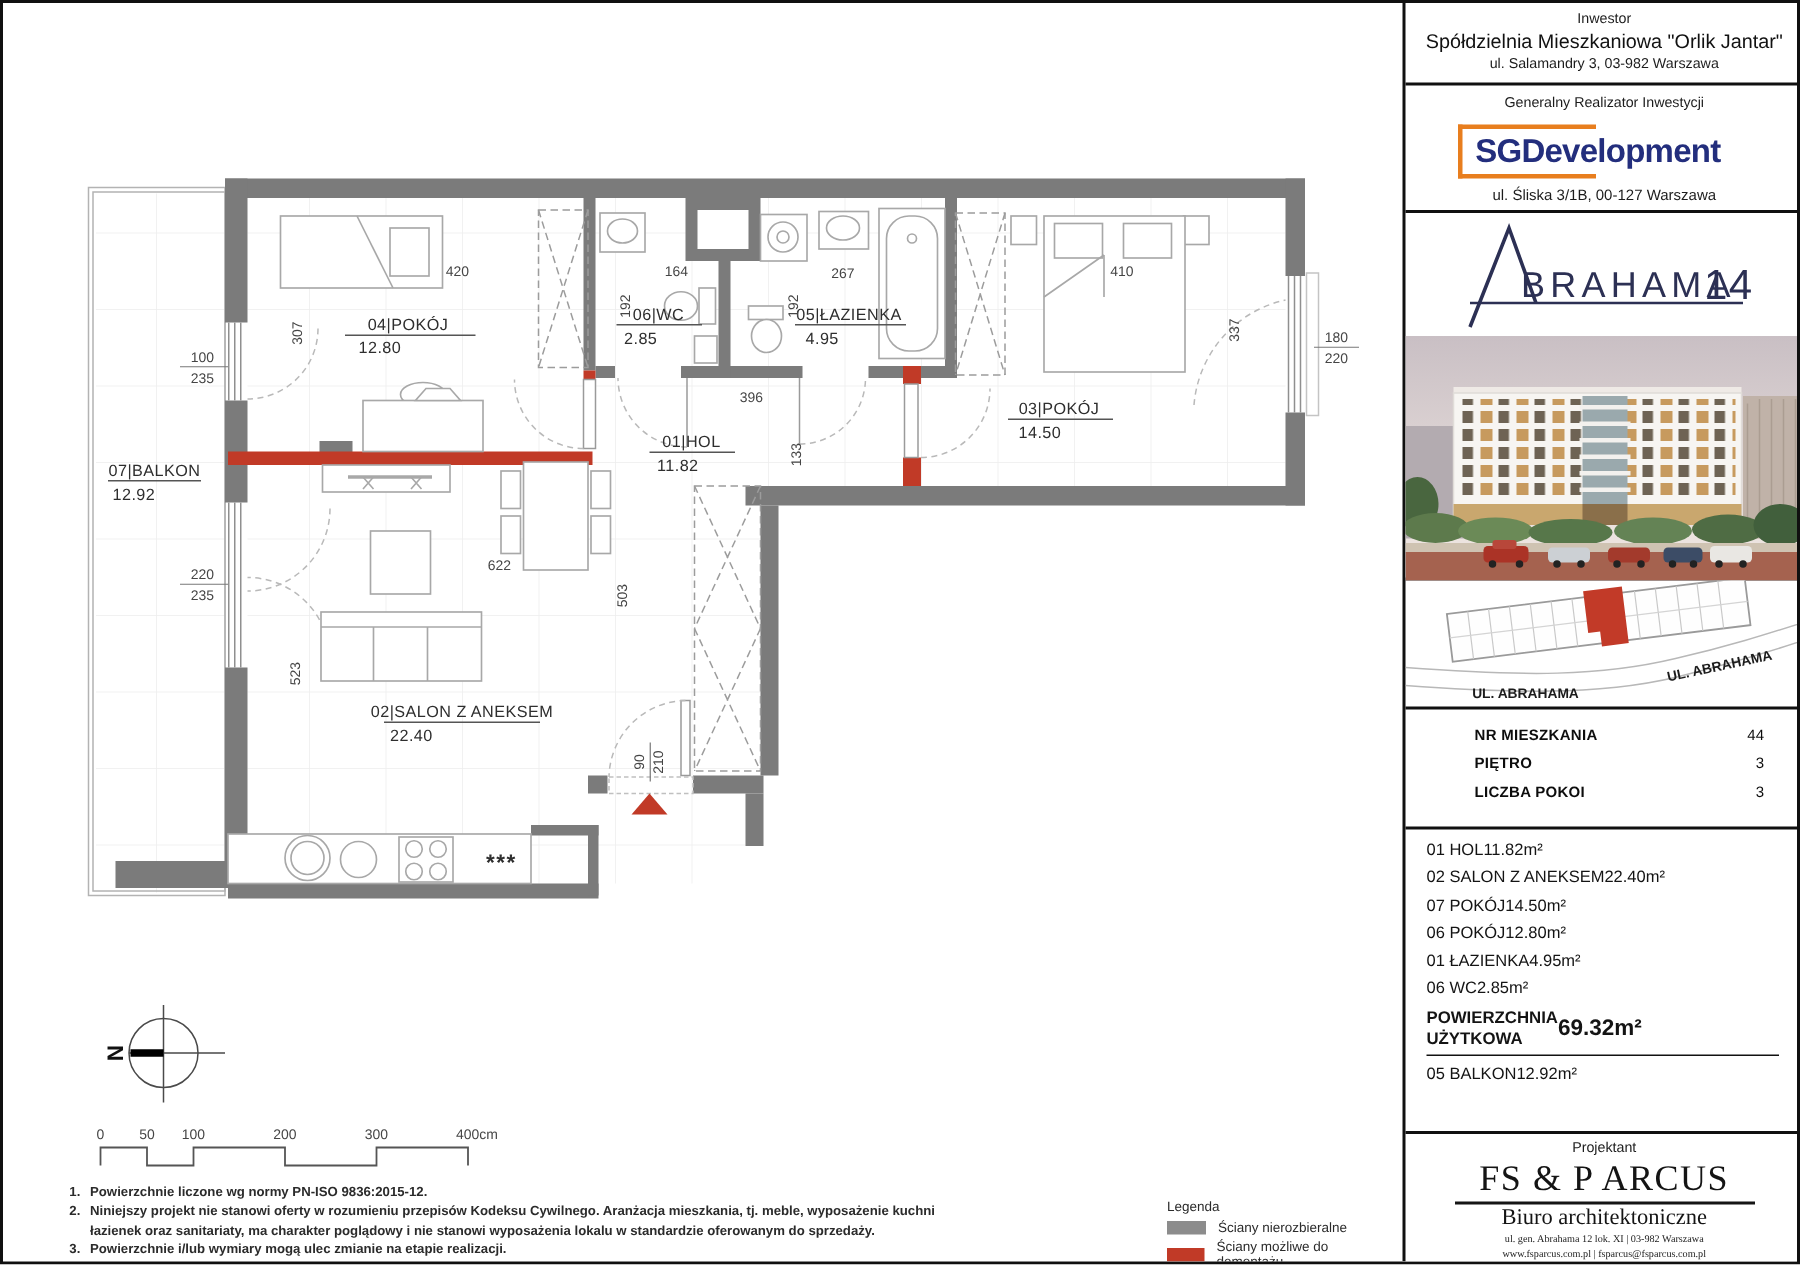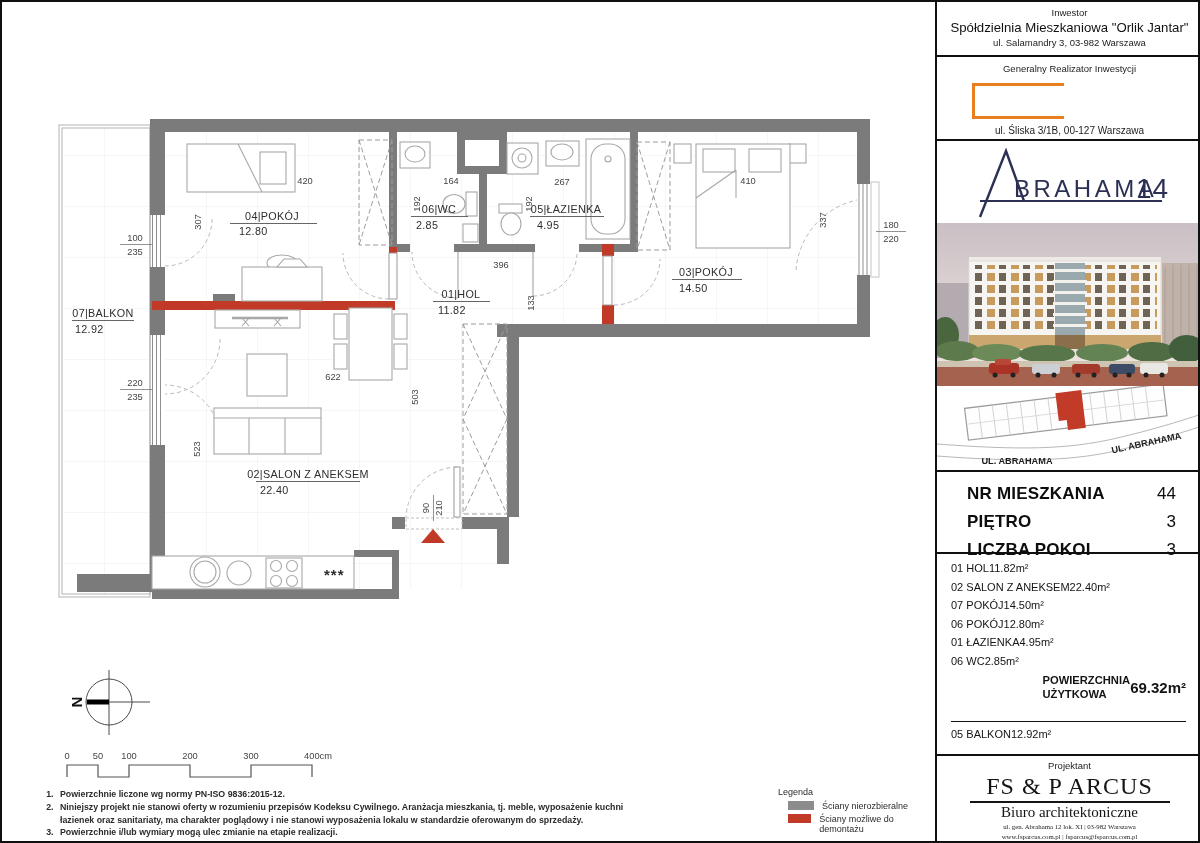--- a/index.html
+++ b/index.html
@@ -6,47 +6,47 @@
   .page{position:relative;width:1200px;height:843px;background:#fff;border:2px solid #101010;box-sizing:border-box;overflow:hidden;font-family:"Liberation Sans",sans-serif;}
   
   .plan-area{position:absolute;left:0;top:0;width:931px;height:839px;}
   svg text{font-family:"Liberation Sans",sans-serif;}
   .roomlabel{font-size:10.8px;fill:#2e2e2e;letter-spacing:.3px;}
   .dim{font-size:9.3px;fill:#454545;}
   .notes{position:absolute;left:34px;top:786px;width:618px;font-size:8.8px;color:#2b2b2b;line-height:1.45;}
   .notes ol{margin:0;padding-left:20px;}
   .notes li{padding-left:4px;font-weight:bold;}
   .legend{position:absolute;left:776px;top:785px;width:150px;font-size:9px;color:#2b2b2b;}
-  .legend .ltitle{margin-bottom:4px;}
-  .lrow{display:flex;margin-bottom:3px;margin-left:10px;}
+  .legend .ltitle{margin-bottom:4px;margin-top:12px;}
+  .lrow{display:flex;align-items:center;margin-bottom:3px;}
   .sw{width:26px;height:9px;margin-right:8px;display:inline-block;}
   .sw-gray{background:#8c8c8c;}
   .sw-red{background:#c13a27;}
   
   .sidebar{position:absolute;left:933px;top:0;width:267px;height:839px;border-left:2px solid #101010;box-sizing:border-box;display:flex;flex-direction:column;background:#fff;}
   .sb{box-sizing:border-box;border-bottom:2px solid #101010;}
   .sb:last-child{border-bottom:none;}
   .sec-investor{height:57px;text-align:center;padding-top:5px;}
   .small-head{font-size:9.5px;color:#1c1c1c;}
   .inv-name{font-size:13.2px;color:#111;margin-top:2px;}
   .inv-addr{font-size:9.5px;color:#1c1c1c;margin-top:2px;}
   .sec-gri{height:88px;text-align:center;padding-top:6px;}
   .sglogo{position:relative;width:196px;height:38px;margin:9px auto 4px;}
   .sgbracket{position:absolute;left:0;top:0;width:92px;height:36px;border:3px solid #e87e1e;border-right:none;box-sizing:border-box;}
   .sgtext{position:absolute;left:12px;top:5px;font-size:22px;font-weight:bold;color:#232e7d;letter-spacing:-0.5px;}
   .gri-addr{font-size:10px;color:#1c1c1c;margin-top:3px;}
   .sec-brand{height:245px;}
   .brandwrap{height:80px;padding-top:2px;text-align:center;}
   .sec-siteplan{height:86px;}
   .sec-unitinfo{height:82px;padding:12px 26px 0 30px;}
-  .uirow{display:flex;justify-content:space-between;font-size:17px;margin-bottom:8px;color:#0d0d0d;}
+  .uirow{display:flex;justify-content:space-between;font-size:10px;margin-bottom:8px;color:#0d0d0d;margin-left:16px;}
   .uirow .l{font-weight:bold;letter-spacing:.2px;}
   .sec-rooms{height:210px;padding:8px 16px 0 14px;font-size:11px;color:#141414;}
   .rrow{display:flex;justify-content:flex-start;margin-bottom:6.5px;}
-  .totrow{display:flex;justify-content:flex-end;align-items:center;margin:2px 0 20px;}
+  .totrow{display:flex;justify-content:flex-start;align-items:center;margin:2px 0 3px;}
   .totlab{font-weight:bold;font-size:11.2px;line-height:1.25;}
   .totval{font-weight:bold;font-size:15px;}
   .totline{border:none;border-top:1.6px solid #111;margin:2px 0 6px;}
   .sec-designer{flex:1;text-align:center;padding-top:4px;}
   .des-name{font-family:"Liberation Serif",serif;font-size:24px;color:#141414;letter-spacing:1px;margin-top:2px;}
   .des-line{width:200px;border:none;border-top:2px solid #151515;margin:1px auto 1px;}
   .des-sub{font-family:"Liberation Serif",serif;font-size:15px;color:#141414;}
   .des-tiny{font-family:"Liberation Serif",serif;font-size:6.8px;color:#222;line-height:1.35;margin-top:1px;}
 </style>
 </head>
@@ -344,20 +344,21 @@
     <div class="sb sec-investor">
       <div class="small-head">Inwestor</div>
       <div class="inv-name">Spółdzielnia Mieszkaniowa "Orlik Jantar"</div>
       <div class="inv-addr">ul. Salamandry 3, 03-982 Warszawa</div>
     </div>
 
     <div class="sb sec-gri">
       <div class="small-head">Generalny Realizator Inwestycji</div>
       <div class="sglogo">
         <span class="sgbracket"></span>
+        <span class="sgtext">SGDevelopment</span>
       </div>
       <div class="gri-addr">ul. Śliska 3/1B, 00-127 Warszawa</div>
     </div>
 
     <div class="sb sec-brand">
       <div class="brandwrap">
         <svg width="240" height="78" viewBox="0 0 240 78">
           <path d="M30,74 L56,8 L74,58" fill="none" stroke="#2c3054" stroke-width="2.4"></path>
           <path d="M30,58 H212" stroke="#2c3054" stroke-width="1.8"></path>
           <text x="64" y="54" font-size="24" letter-spacing="3.5" fill="#2c3054">BRAHAMA</text>

